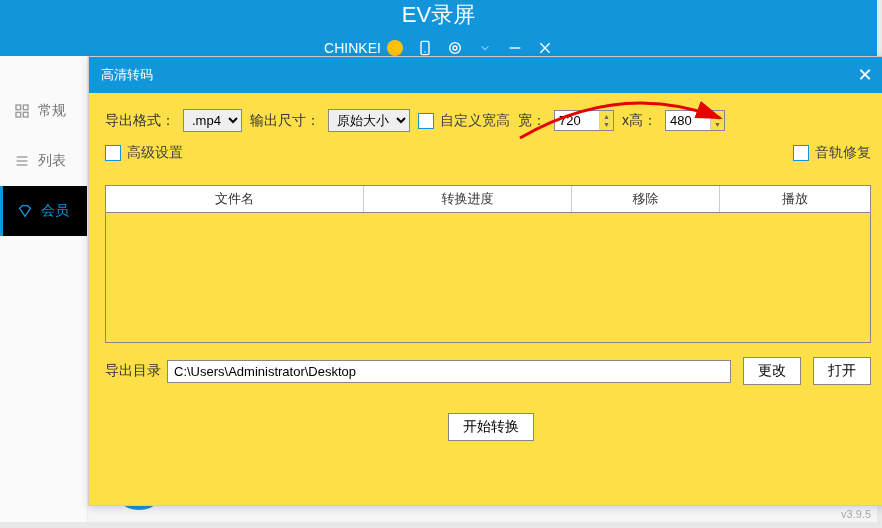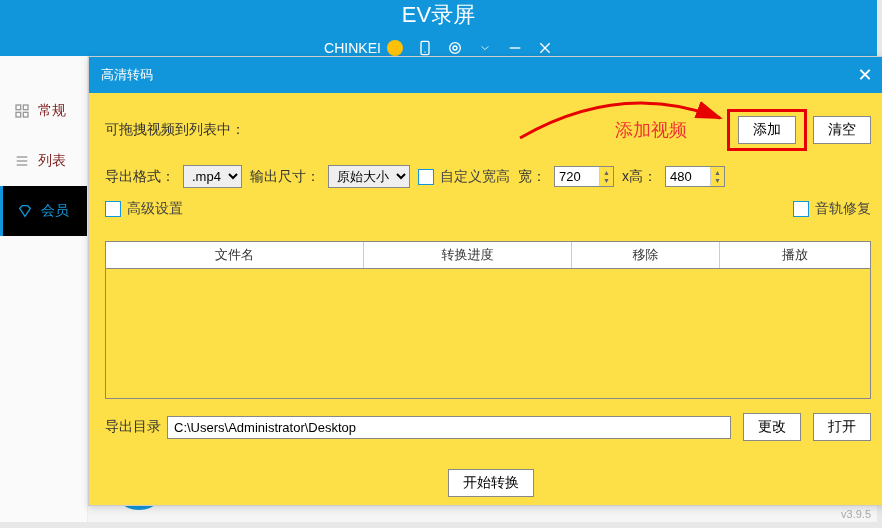--- a/index.html
+++ b/index.html
@@ -9,21 +9,21 @@
 .title-bar { height: 56px; background: #1296db; display: flex; align-items: center; padding: 0 18px; color: #fff; flex-direction: column; }
 .app-title { font-size: 22px; font-weight: 500; flex: 1; }
 .tb-right { display: flex; align-items: center; gap: 14px; }
 .tb-user { font-size: 14px; display: flex; align-items: center; gap: 6px; }
 .tb-coin { width: 16px; height: 16px; background: #ffc107; border-radius: 50%; display: inline-block; }
 .tb-icon { width: 16px; height: 16px; display: flex; align-items: center; justify-content: center; cursor: pointer; }
 .tb-icon svg { fill: #fff; }
 
 .body-area { display: flex; height: calc(100% - 56px); }
 .sidebar { width: 88px; background: #fafafa; border-right: 1px solid #eee; padding-top: 30px; }
-.side-item { height: 50px; display: flex; align-items: center; gap: 8px; padding: 0 14px; font-size: 14px; color: #7f1d1d; cursor: pointer; }
+.side-item { height: 50px; display: flex; align-items: center; gap: 8px; padding: 0 14px; font-size: 14px; color: #737373; cursor: pointer; }
 .side-item.active { color: #1296db; border-left: 3px solid #1296db; background: #000000; }
 .side-ic { width: 16px; height: 16px; }
 
 .content { flex: 1; position: relative; background: #f5f5f5; }
 .toggle-row { position: absolute; top: 72px; right: 30px; display: flex; gap: 40px; }
 .chk { display: flex; align-items: center; gap: 6px; font-size: 14px; color: #444; }
 .chk-box { width: 16px; height: 16px; border: 1px solid #1296db; background: #fff; }
 .wm { position: absolute; top: 208px; right: 22px; text-align: center; color: #888; font-size: 13px; }
 .wm-ic { width: 40px; height: 40px; border: 2px solid #1296db; border-radius: 6px; margin: 0 auto 6px; position: relative; }
 .wm-ic::after { content: ""; position: absolute; top: 8px; right: -8px; width: 16px; height: 16px; border: 2px solid #1296db; border-radius: 3px; background: #fff; }
@@ -147,28 +147,20 @@
   </div>
 </div>
 
 <div class="dialog">
   <div class="dlg-head">
     <span>高清转码</span>
     <span class="dlg-close">✕</span>
   </div>
   <div class="dlg-body">
 
-    <div class="row1">
-      <span class="row1-label">可拖拽视频到列表中：</span>
-      <span class="annot">添加视频</span>
-      <span class="highlight-add">
-        <button class="btn">添加</button>
-      </span>
-      <button class="btn">清空</button>
-    </div>
 
     <div class="row2">
       <span>导出格式：</span>
       <select class="sel"><option>.mp4</option></select>
       <span>输出尺寸：</span>
       <select class="sel"><option>原始大小</option></select>
       <div class="chk">
         <span class="chk-box"></span>
         <span>自定义宽高</span>
       </div>

